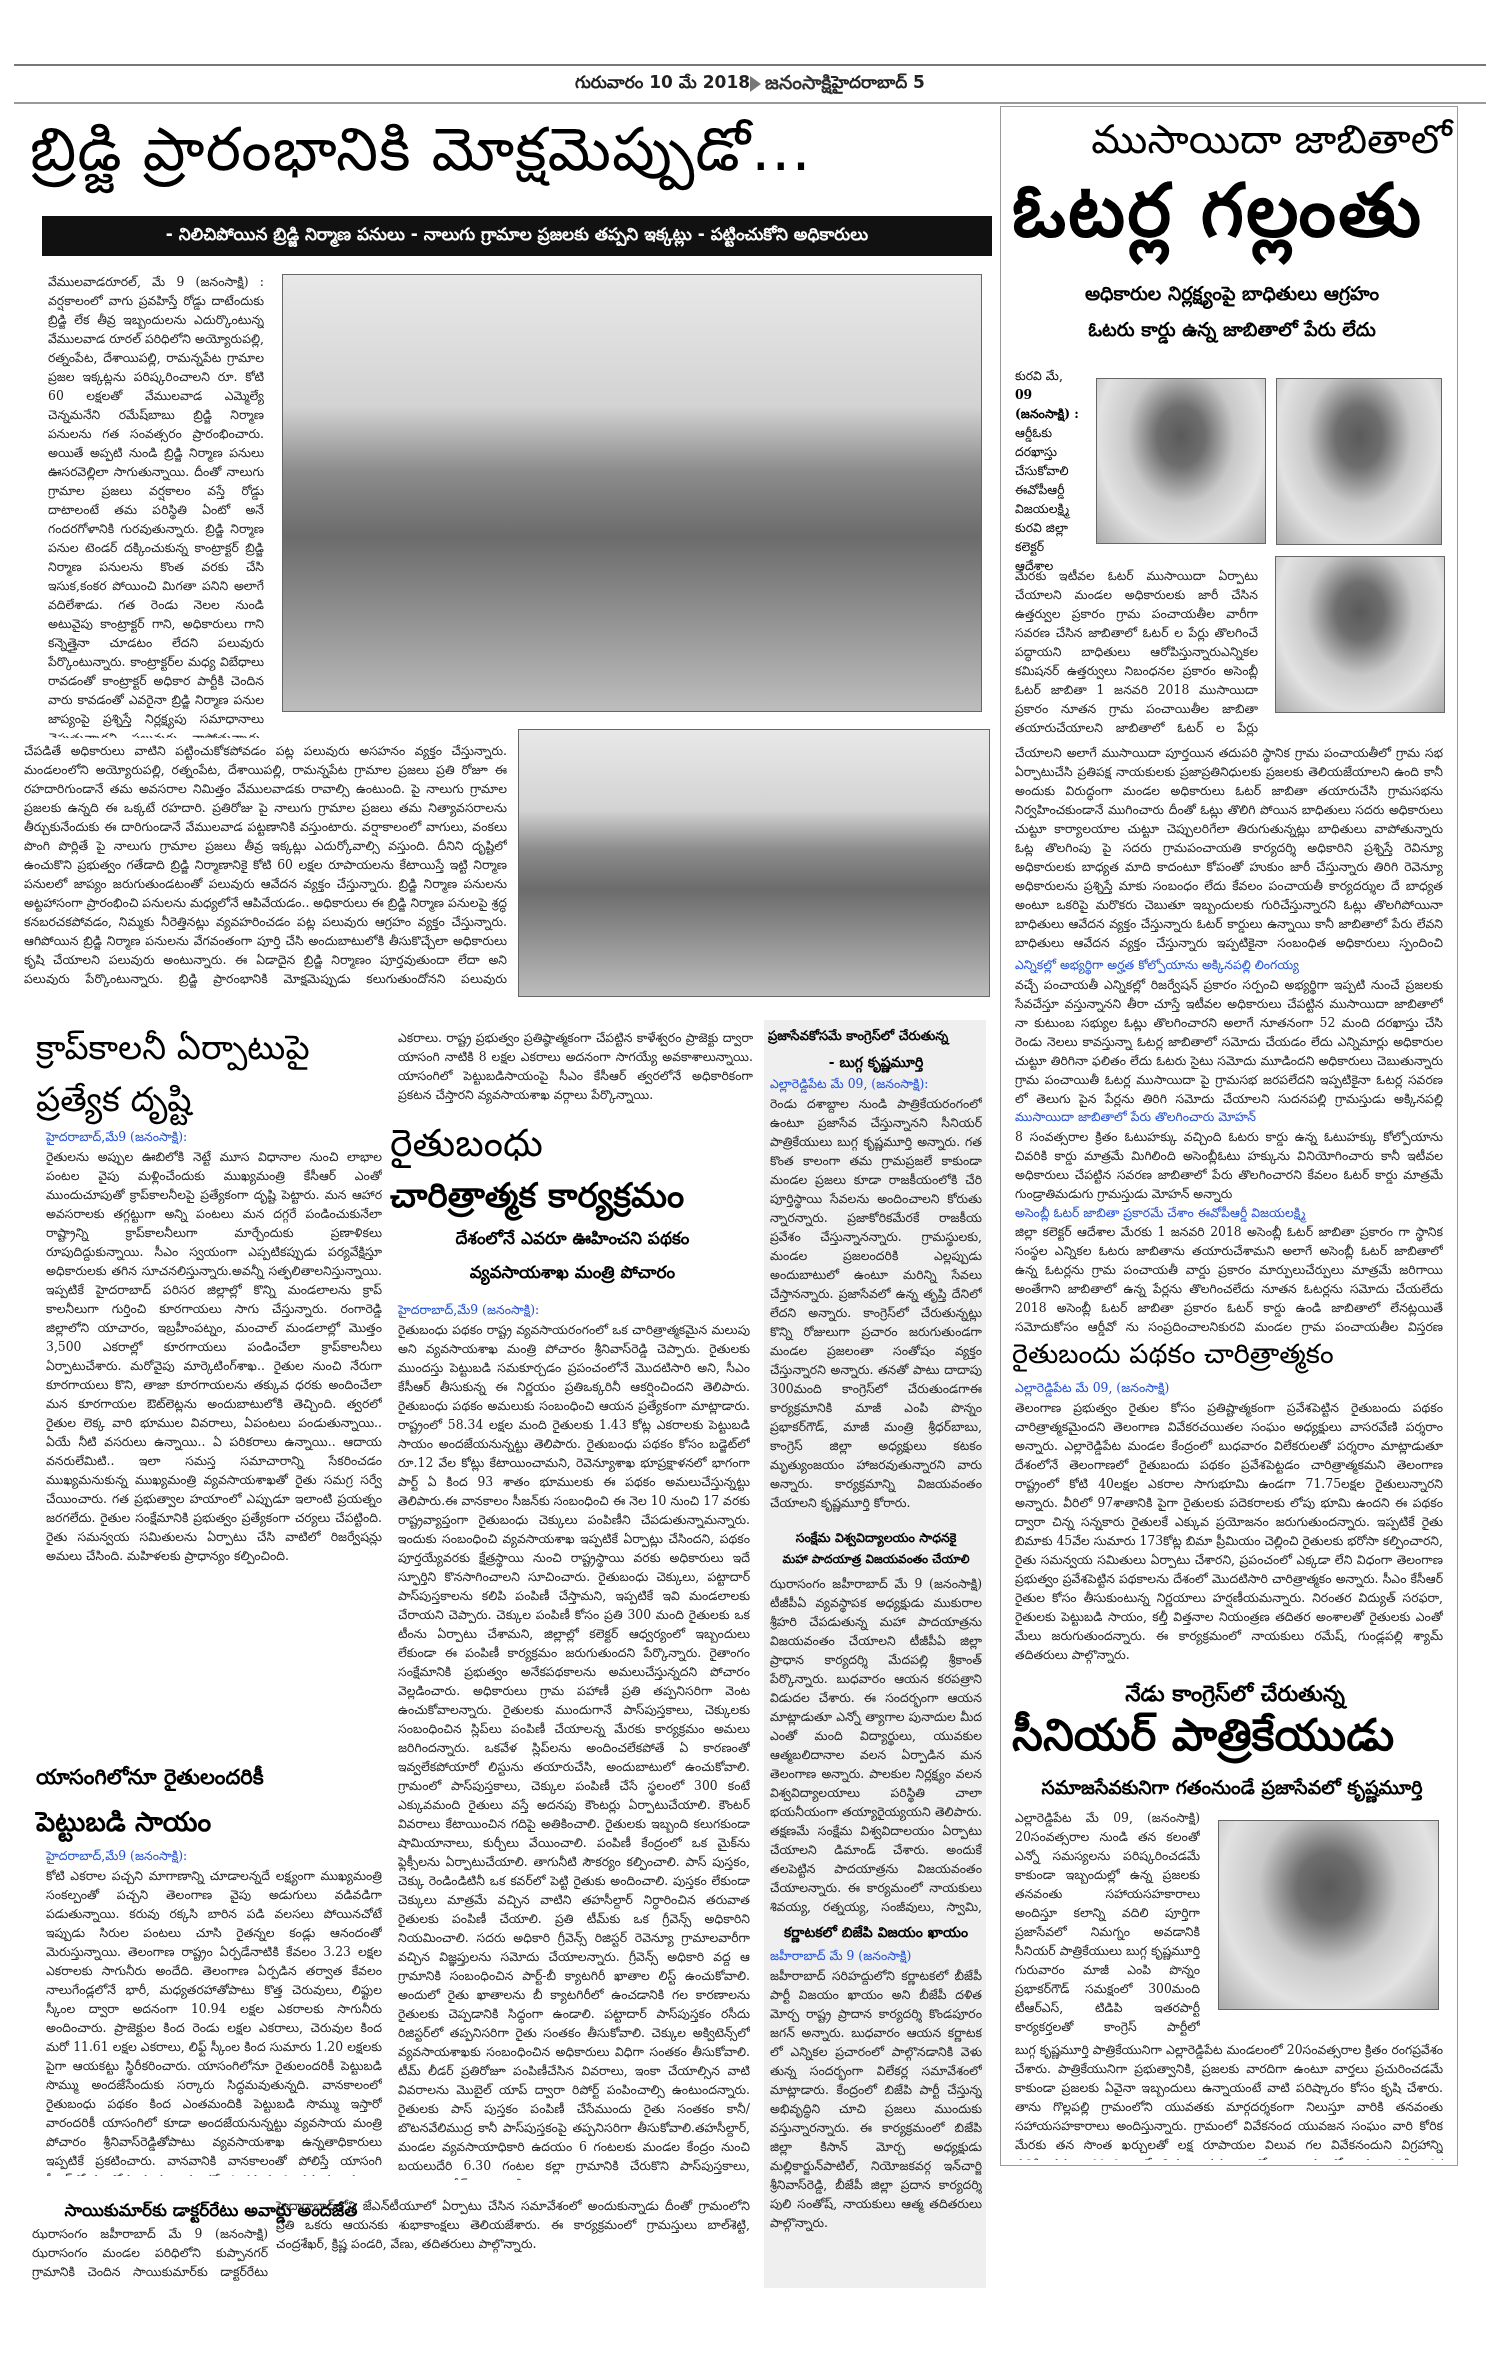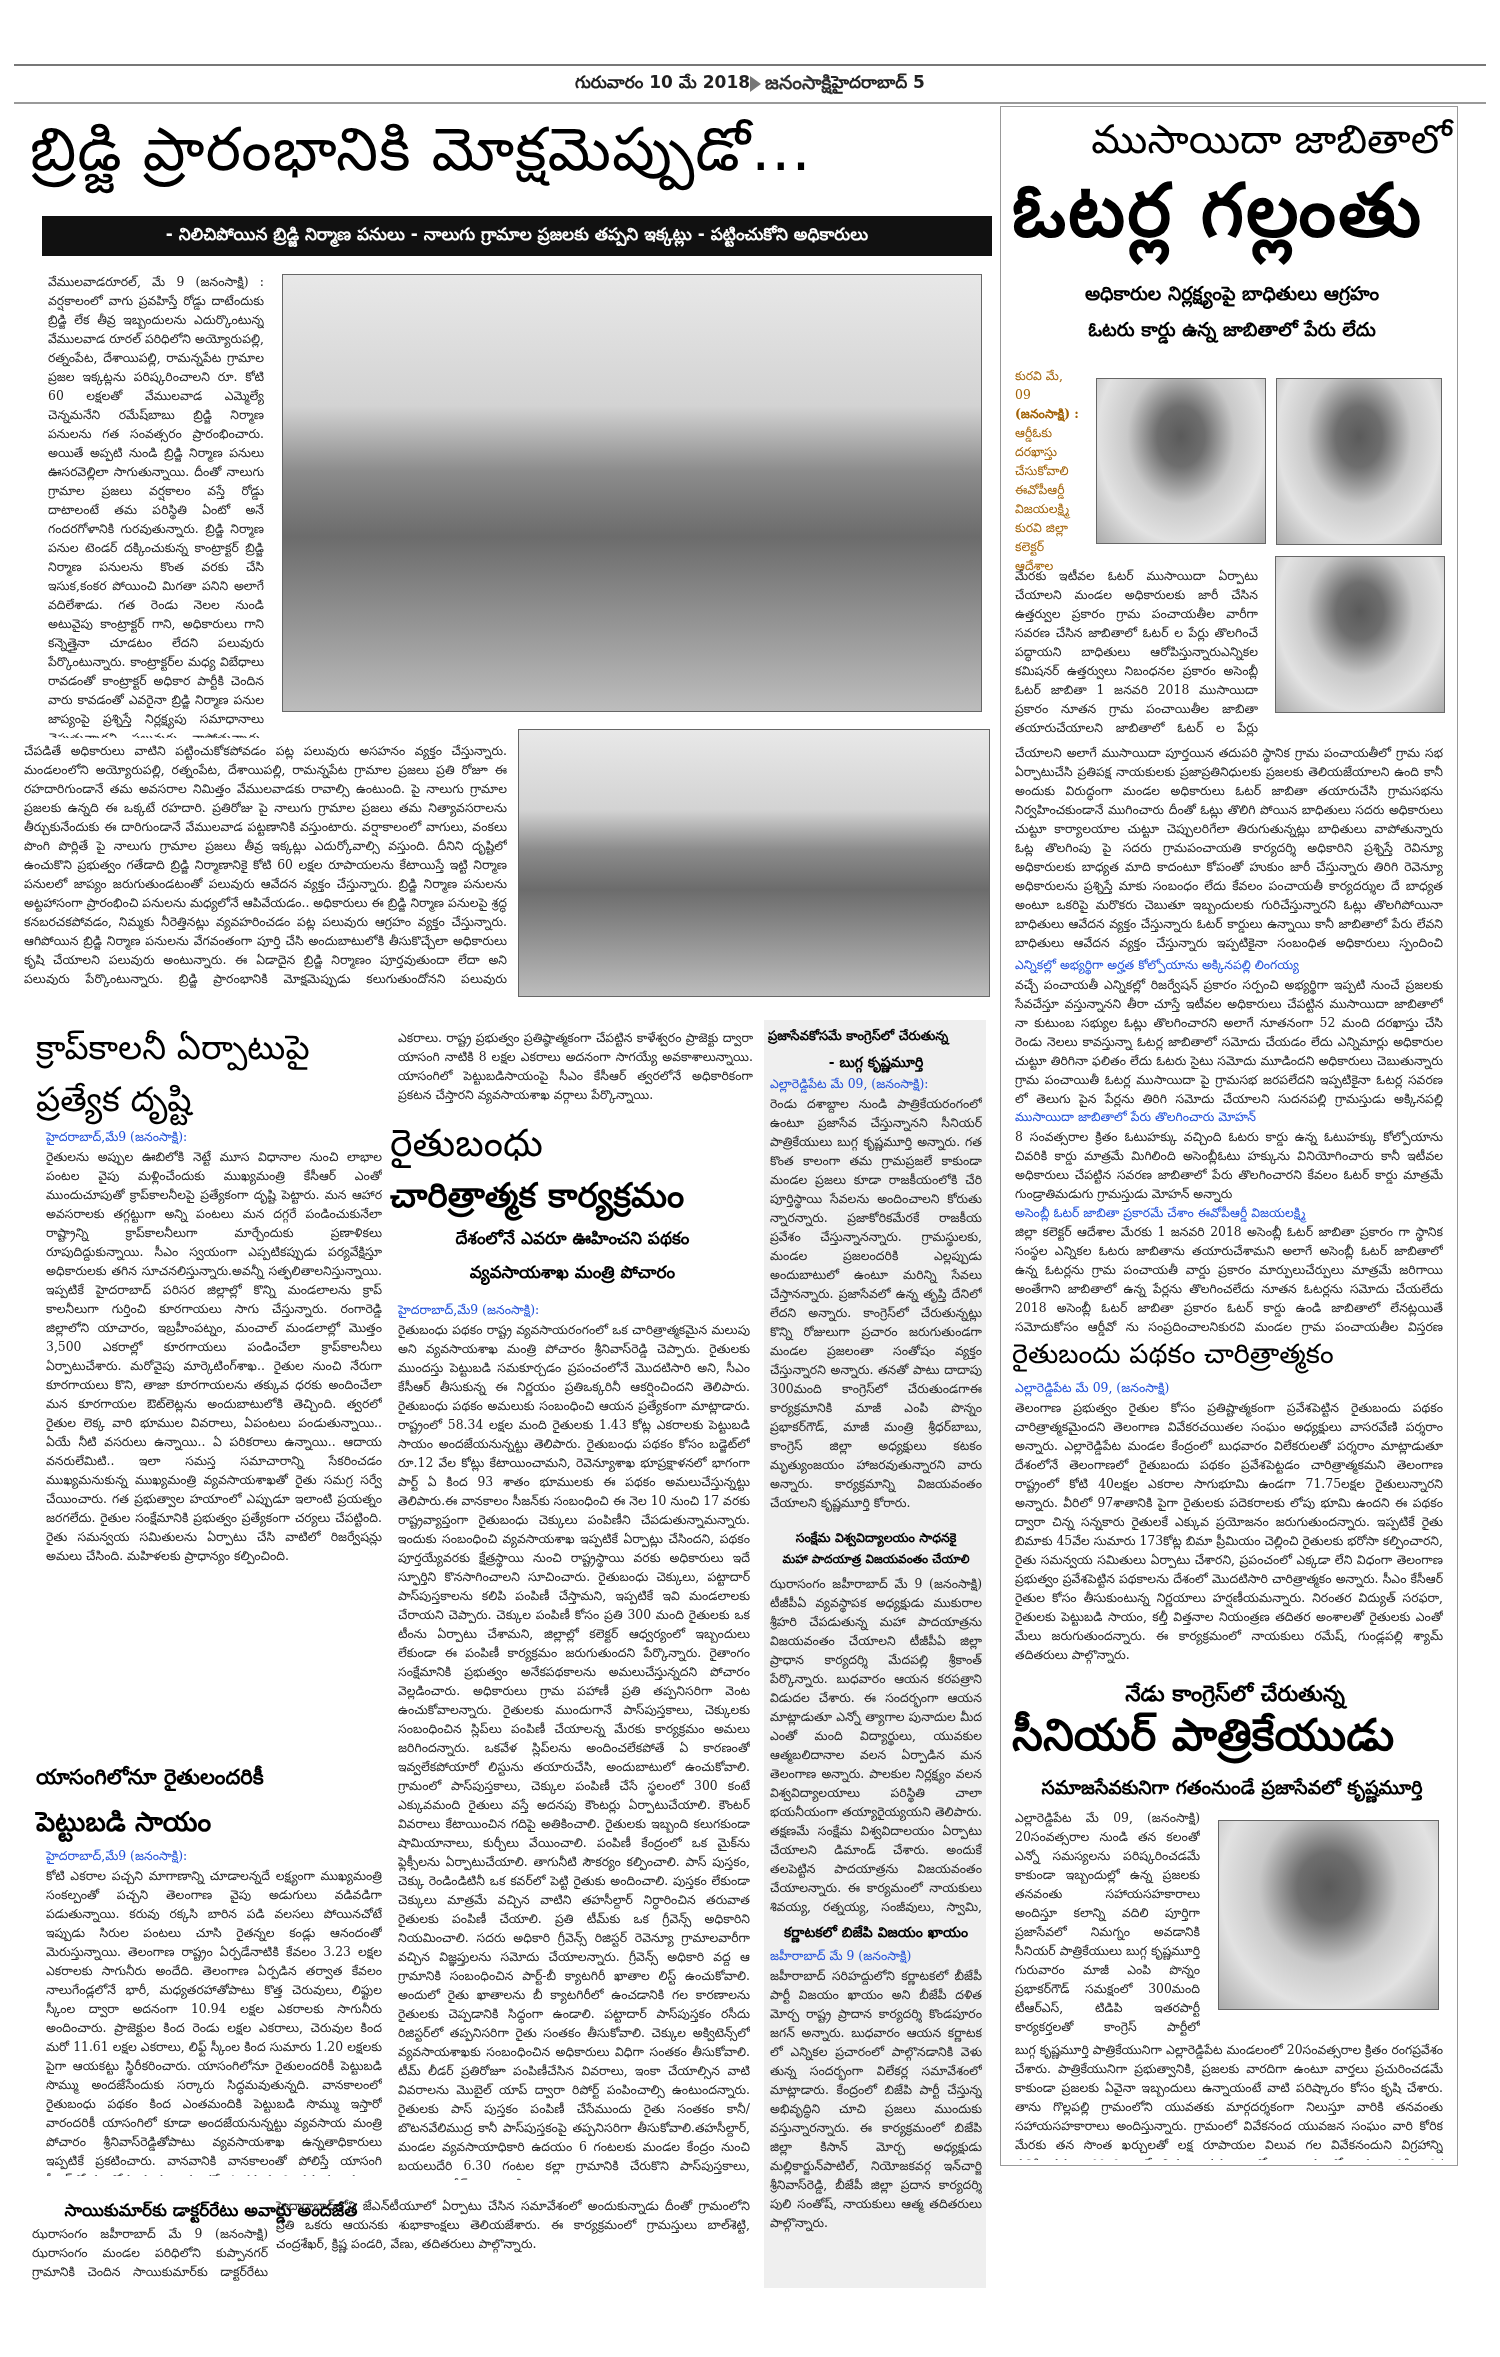--- a/index.html
+++ b/index.html
@@ -40,23 +40,23 @@
 <div class="abs photo sky" style="left:282px;top:274px;width:700px;height:438px"></div>
 <div class="abs photo sky" style="left:518px;top:729px;width:472px;height:268px"></div>
 <div class="abs p" style="left:24px;top:741px;width:483px;height:252px">చేపడితే అధికారులు వాటిని పట్టించుకోకపోవడం పట్ల పలువురు అసహనం వ్యక్తం చేస్తున్నారు. మండలంలోని అయ్యోరుపల్లి, రత్నంపేట, దేశాయిపల్లి, రామన్నపేట గ్రామాల ప్రజలు ప్రతి రోజూ ఈ రహదారిగుండానే తమ అవసరాల నిమిత్తం వేములవాడకు రావాల్సి ఉంటుంది. పై నాలుగు గ్రామాల ప్రజలకు ఉన్నది ఈ ఒక్కటే రహదారి. ప్రతిరోజు పై నాలుగు గ్రామాల ప్రజలు తమ నిత్యావసరాలను తీర్చుకునేందుకు ఈ దారిగుండానే వేములవాడ పట్టణానికి వస్తుంటారు. వర్షాకాలంలో వాగులు, వంకలు పొంగి పొర్లితే పై నాలుగు గ్రామాల ప్రజలు తీవ్ర ఇక్కట్లు ఎదుర్కోవాల్సి వస్తుంది. దీనిని దృష్టిలో ఉంచుకొని ప్రభుత్వం గతేడాది బ్రిడ్జి నిర్మాణానికై కోటి 60 లక్షల రూపాయలను కేటాయిస్తే ఇట్టి నిర్మాణ పనులలో జాప్యం జరుగుతుండటంతో పలువురు ఆవేదన వ్యక్తం చేస్తున్నారు. బ్రిడ్జి నిర్మాణ పనులను అట్టహాసంగా ప్రారంభించి పనులను మధ్యలోనే ఆపివేయడం.. అధికారులు ఈ బ్రిడ్జి నిర్మాణ పనులపై శ్రద్ధ కనబరచకపోవడం, నిమ్మకు నీరెత్తినట్లు వ్యవహరించడం పట్ల పలువురు ఆగ్రహం వ్యక్తం చేస్తున్నారు. ఆగిపోయిన బ్రిడ్జి నిర్మాణ పనులను వేగవంతంగా పూర్తి చేసి అందుబాటులోకి తీసుకొచ్చేలా అధికారులు కృషి చేయాలని పలువురు అంటున్నారు. ఈ ఏడాదైన బ్రిడ్జి నిర్మాణం పూర్తవుతుందా లేదా అని పలువురు పేర్కొంటున్నారు. బ్రిడ్జి ప్రారంభానికి మోక్షమెప్పుడు కలుగుతుందోనని పలువురు చర్చించుకుంటున్నారు.</div>
 
 <div class="abs box" style="left:1000px;top:106px;width:458px;height:2060px;border-color:#999"></div>
 <div class="abs hl" style="left:1012px;top:118px;width:440px;font-size:40px;font-weight:normal;text-align:right">ముసాయిదా జాబితాలో</div>
 <div class="abs hl" style="left:1012px;top:172px;width:440px;font-size:74px;letter-spacing:2px">ఓటర్ల గల్లంతు</div>
 <div class="abs subh" style="left:1012px;top:282px;width:440px;font-size:19px">అధికారుల నిర్లక్ష్యంపై బాధితులు ఆగ్రహం</div>
 <div class="abs subh" style="left:1012px;top:318px;width:440px;font-size:19px">ఓటరు కార్డు ఉన్న జాబితాలో పేరు లేదు</div>
 
-<div class="abs" style="left:1015px;top:366px;width:80px;font-family:'DejaVu Serif',serif;font-size:12.4px;line-height:19px;color:#a16207">
+<div class="abs" style="left:1015px;top:366px;width:80px;font-family:'DejaVu Serif',serif;font-size:12.4px;line-height:19px;color:#000000">
   <div>కురవి మే,</div>
-  <div style="font-weight:normal">09</div>
+  <div style="font-weight:bold">09</div>
   <div style="font-weight:bold">(జనంసాక్షి) :</div>
   <div>ఆర్డీఓకు</div>
   <div>దరఖాస్తు</div>
   <div>చేసుకోవాలి</div>
   <div>ఈవోపీఆర్డీ</div>
   <div>విజయలక్ష్మి</div>
   <div>కురవి జిల్లా</div>
   <div>కలెక్టర్</div>
   <div>ఆదేశాల</div>
 </div>

